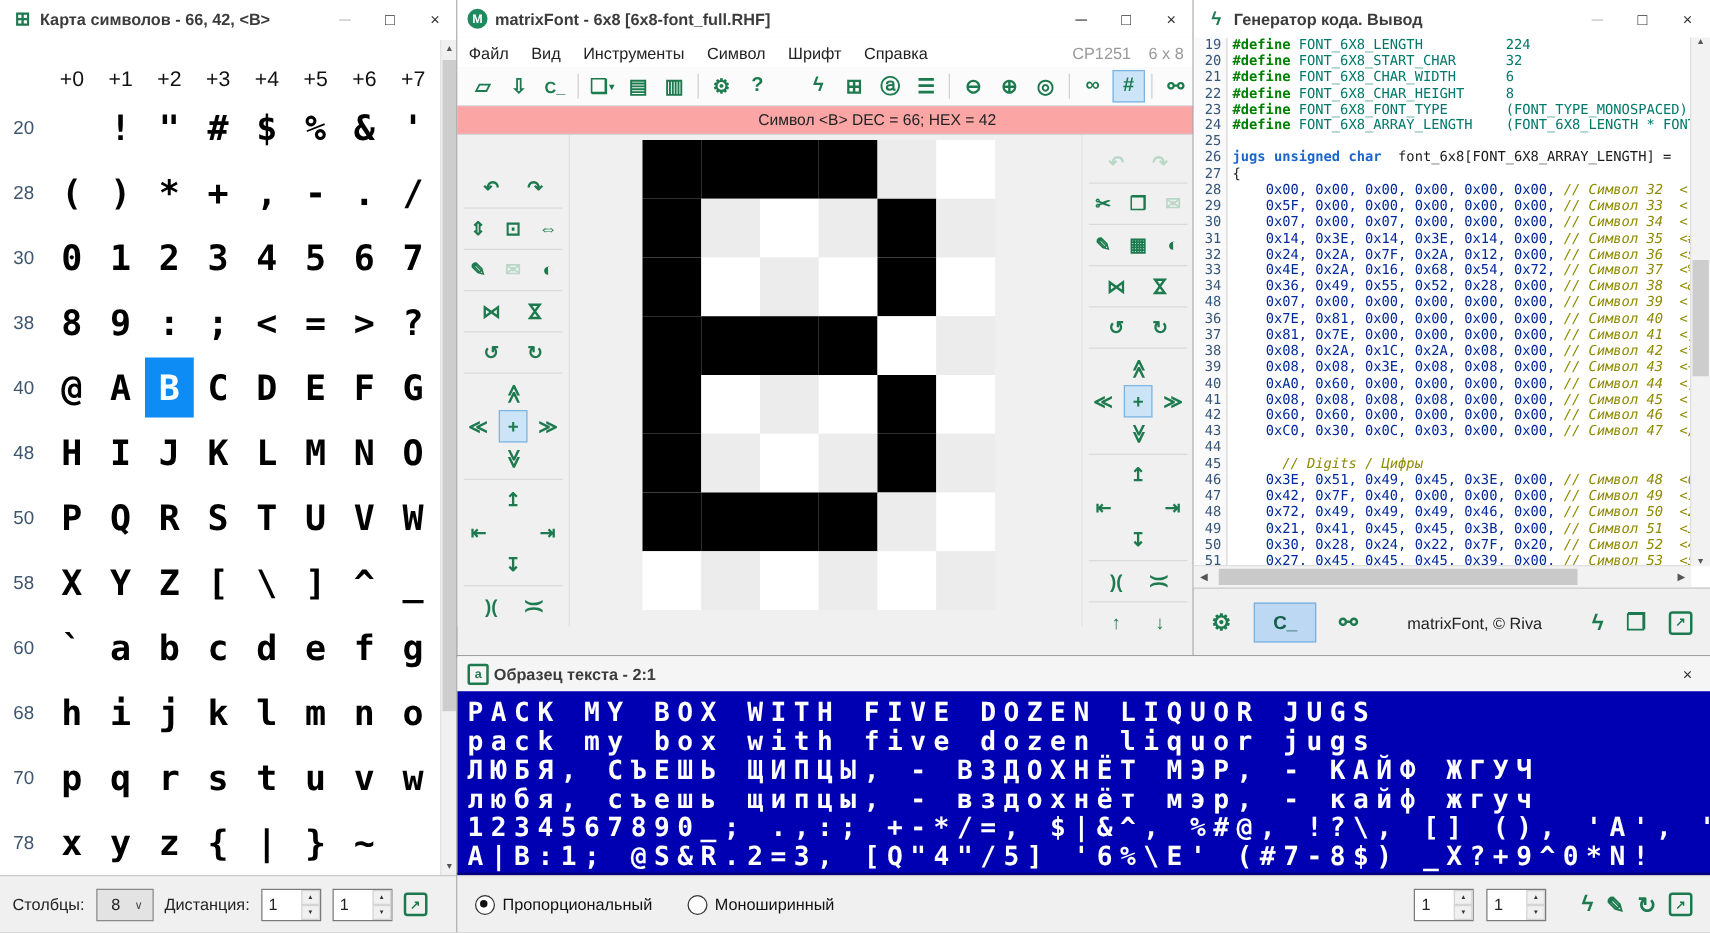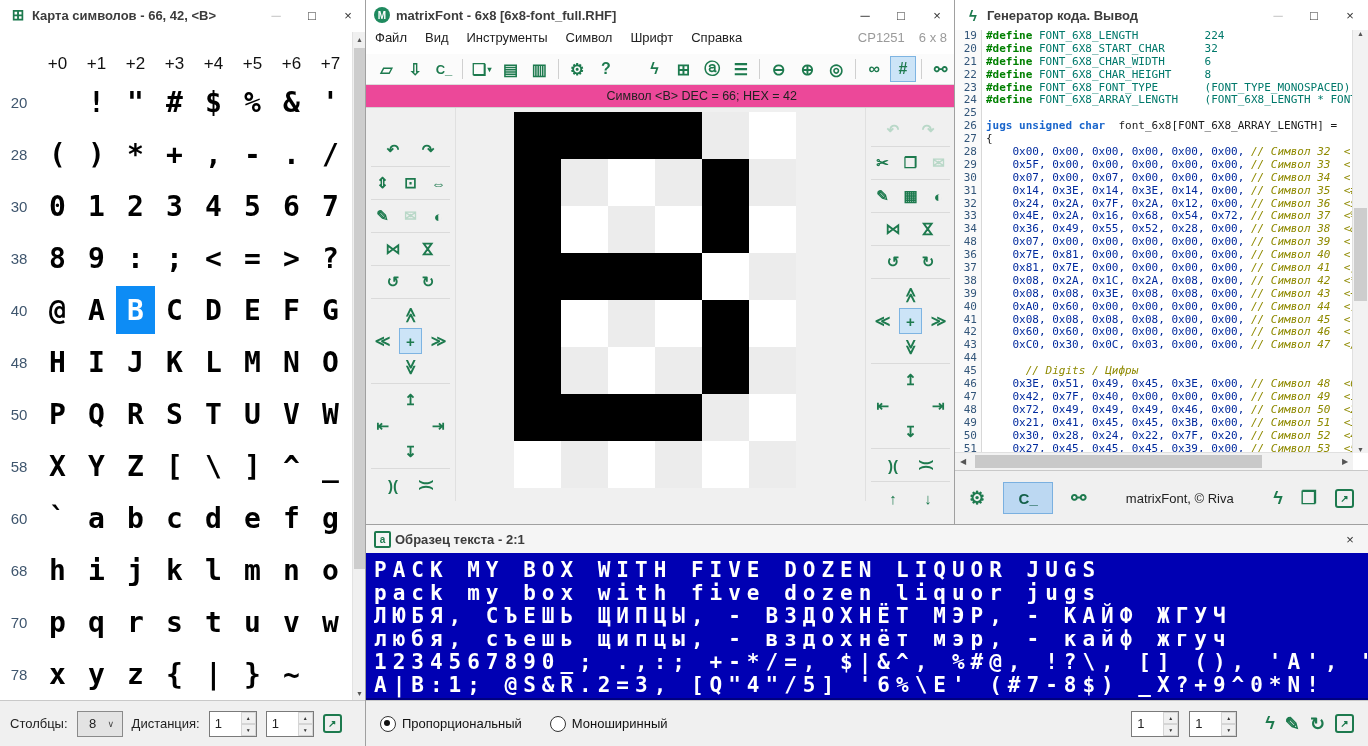--- a/index.html
+++ b/index.html
@@ -32,31 +32,31 @@
   .combo .cval{flex:1;text-align:center;}
   .combo .carr{width:14px;font-size:9px;color:#444;}
   .spin{width:46px;height:24px;border:1px solid #7a7a7a;background:#fff;display:flex;}
   .spin .sval{flex:1;display:flex;align-items:center;padding-left:5px;font-size:13px;}
   .spin .sbtns{width:15px;display:flex;flex-direction:column;}
   .spin .sbtns span{flex:1;display:flex;align-items:center;justify-content:center;font-size:5px;color:#333;background:#f0f0f0;border:1px solid #d5d5d5;}
   .box-icon{display:inline-flex;width:15px;height:15px;border:2px solid #1d7a4e;border-radius:3px;align-items:center;justify-content:center;color:#1d7a4e;font-size:10px;font-weight:bold;}
   
   #win-editor{left:366px;top:0;width:589px;height:525px;background:#f0f0f0;}
   #win-editor .titlebar{background:#fff;}
-  #ed-menu{height:24px;background:#fff;display:flex;font-size:13px;}
+  #ed-menu{height:24px;background:#fff;display:flex;align-items:center;font-size:13px;}
   .menu-item{padding:0 9px;color:#222;}
   #menu-right{margin-left:auto;color:#9a9a9a;padding-right:8px;display:flex;gap:14px;}
   #ed-toolbar{height:30px;background:#fbfbfb;display:flex;align-items:center;padding-left:6px;}
   .tbtn{width:25px;height:24px;display:flex;align-items:center;justify-content:center;color:#1d7a4e;font-size:16px;font-weight:bold;margin:0 1px;border:1px solid transparent;}
   .tbtn.txt{font-size:13px;letter-spacing:0;}
   .tbtn.act{background:#cce4f7;border:1px solid #7eb4e2;}
   .tbtn .dd{font-size:8px;color:#1d7a4e;margin-left:1px;}
   .tsep{width:1px;height:20px;background:#d0d0d0;margin:0 4px;}
   .tgap{width:20px;}
-  #symbar{height:22px;background:#ec4899;border-top:1px solid #dcdcdc;border-bottom:1px solid #d4d4d4;position:relative;font-size:12.5px;color:#222;}
+  #symbar{height:22px;background:#fca5a5;border-top:1px solid #dcdcdc;border-bottom:1px solid #d4d4d4;position:relative;font-size:12.5px;color:#222;}
   #symbar span{position:absolute;left:57%;top:50%;transform:translate(-50%,-50%);white-space:nowrap;}
   #ed-main{position:absolute;top:108px;left:0;right:0;bottom:24px;display:flex;}
   .side{width:90px;background:#f0f0f0;box-sizing:border-box;}
   .side.left{border-right:1px solid #e0e0e0;padding-top:26px;}
   .side.right{border-left:1px solid #e0e0e0;padding-top:6px;}
   .sgroup{border-top:1px solid #dadada;margin:0 5px;padding:3px 0;}
   .sgroup:first-child{border-top:none;}
   .srow{display:flex;justify-content:center;gap:5px;}
   .sbtn{width:28px;height:24px;display:flex;align-items:center;justify-content:center;color:#1d7a4e;font-size:15px;font-weight:bold;border:1px solid transparent;}
   .sbtn.dim{color:#b9d8c8;}

